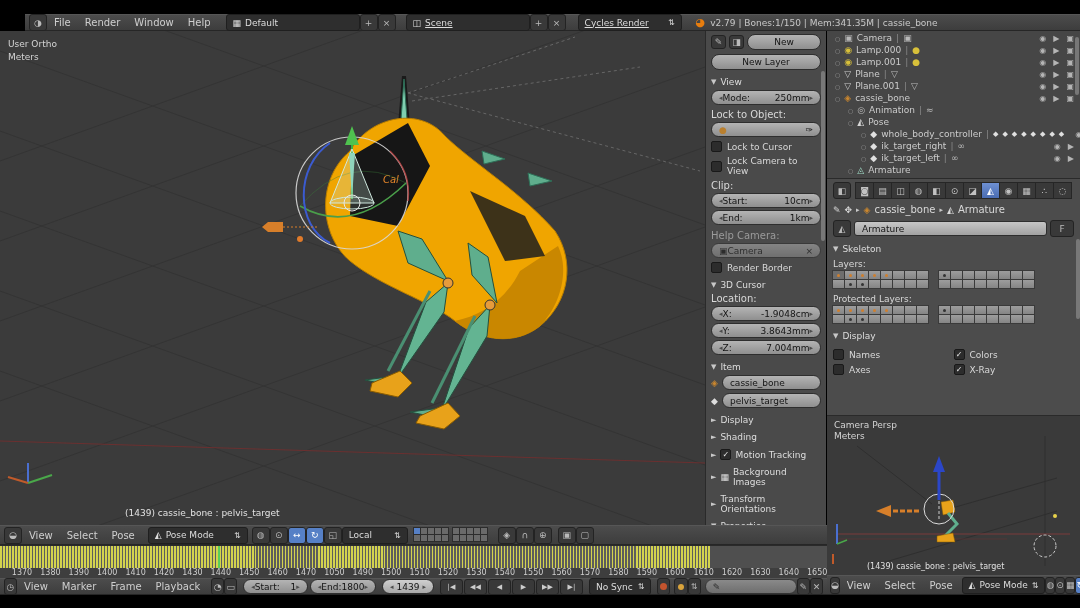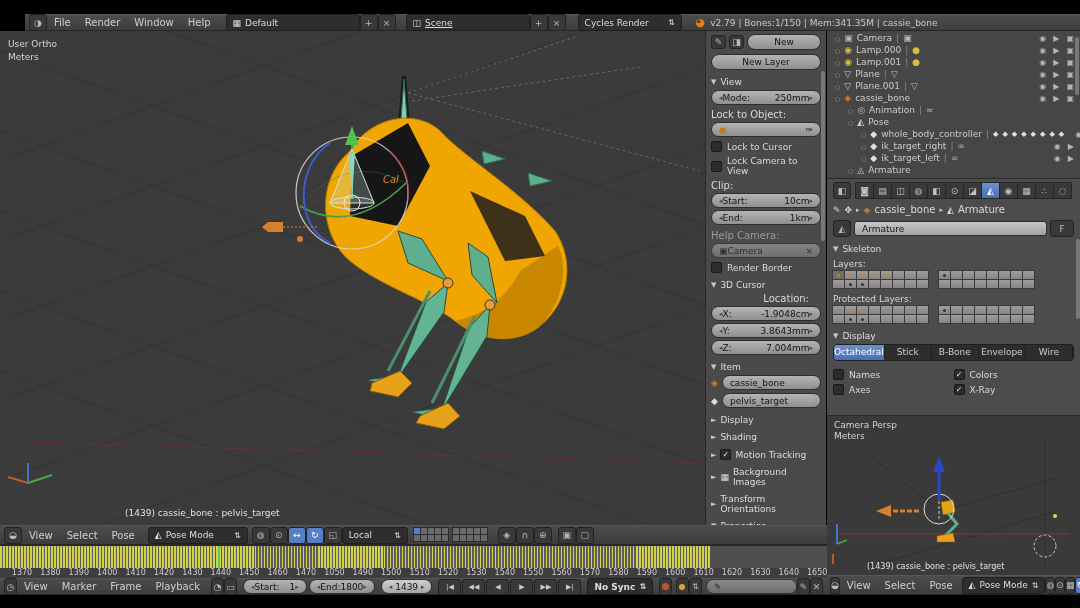--- a/index.html
+++ b/index.html
@@ -85,21 +85,21 @@
   </span>
   <span class="mini">+</span>
   <span class="mini">×</span>
   <span class="chip" style="margin-left:10px;width:110px;">
     <span class="icon">◫</span>
     <span style="flex:1;text-decoration:underline;">Scene</span>
   </span>
   <span class="mini">+</span>
   <span class="mini">×</span>
   <span class="chip" style="margin-left:12px;width:90px;">
-    <span style="flex:1;">Cycles Render</span>
+    <span style="flex:1;text-decoration:underline;">Cycles Render</span>
     <span style="font-size:8px;">⇅</span>
   </span>
   <span class="icon" style="margin-left:14px;color:#e87d0d;font-size:11px;">◕</span>
   <span style="margin-left:5px;color:#c8c8c8;font-size:9px;">v2.79 | Bones:1/150 | Mem:341.35M | cassie_bone</span>
 </div>
 
 <div class="abs" id="viewport">
   <svg width="705" height="494" viewBox="0 0 705 494">
     <g stroke="#343434" stroke-width="1">
       <line x1="0" y1="-60" x2="705" y2="194"></line>
@@ -226,21 +226,21 @@
     <span>×</span>
   </div>
   <div class="cbrow">
     <span class="cb"></span>
       <span>Render Border</span>
   </div>
   <div class="sect">
       <span class="tri">▼</span>
       <span>3D Cursor</span>
     </div>
-  <div style="color:#d8d8d8;margin:2px 12px;text-align:right;">Location:</div>
+  <div style="color:#d8d8d8;margin:2px 0;">Location:</div>
   <div class="widget" style="margin-bottom:2px;">
     <span class="nudge">◂</span>
       <span>X:</span>
       <span style="flex:1;"></span>
     <span>-1.9048cm</span>
       <span class="nudge">▸</span>
   </div>
   <div class="widget" style="margin-bottom:2px;">
     <span class="nudge">◂</span>
       <span>Y:</span>
@@ -422,21 +422,21 @@
       <span class="nudge">▸</span>
   </div>
   <span id="playback-buttons" style="display:inline-flex;gap:1px;margin-left:6px;">
       <span class="pbtn">|◀</span>
       <span class="pbtn">◀◀</span>
       <span class="pbtn">◀</span>
       <span class="pbtn">▶</span>
       <span class="pbtn">▶▶</span>
       <span class="pbtn">▶|</span>
     </span>
-  <span class="chip" style="width:70px;margin-left:6px;font-weight:bold;">
+  <span class="chip" style="width:70px;margin-left:6px;">
     <span style="flex:1;">No Sync</span>
       <span style="font-size:8px;">⇅</span>
   </span>
   <span class="mini" style="margin-left:6px;">
       <span style="width:7px;height:7px;border-radius:50%;background:#c4542e;display:inline-block;"></span>
     </span>
   <span class="mini" style="margin-left:4px;">
       <span style="width:6px;height:6px;border-radius:50%;background:#d8a33c;display:inline-block;"></span>
     </span>
   <span class="mini" style="font-size:8px;">⇅</span>
@@ -735,27 +735,20 @@
         <span class="lcell"></span>
         <span class="lcell"></span>
         <span class="lcell"></span>
         <span class="lcell"></span>
         <span class="lcell"></span>
       </div>
     </div>
   <div class="sect">
       <span class="tri">▼</span>
       <span>Display</span>
-    </div>
-  <div class="seggroup" id="display-modes">
-      <span class="seg active">Octahedral</span>
-      <span class="seg">Stick</span>
-      <span class="seg">B-Bone</span>
-      <span class="seg">Envelope</span>
-      <span class="seg">Wire</span>
     </div>
   <div style="display:flex;margin-top:4px;">
     <div id="disp-checks-left" style="flex:1;text-align:right;">
         <div class="cbrow">
           <span class="cb"></span>
           <span>Names</span>
         </div>
         <div class="cbrow">
           <span class="cb"></span>
           <span>Axes</span>

